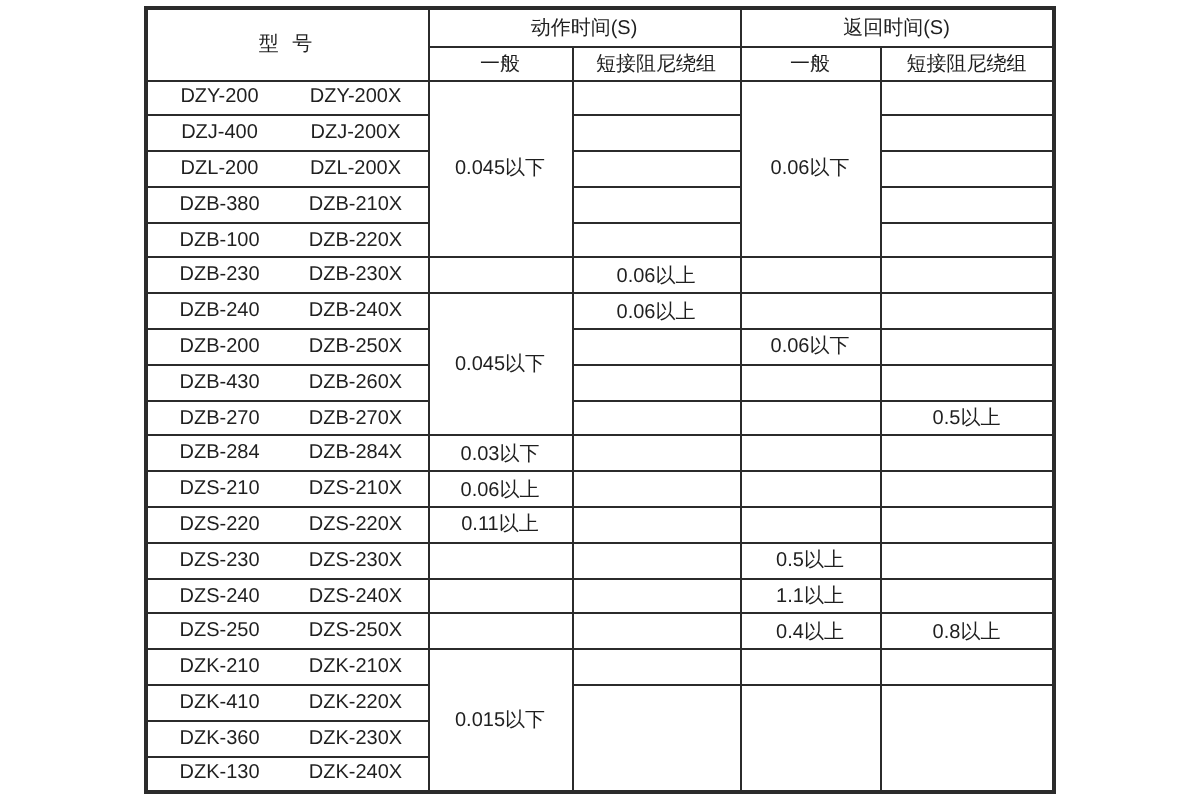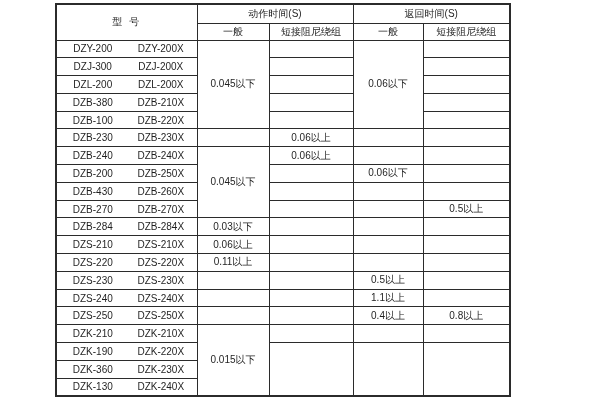--- a/index.html
+++ b/index.html
@@ -13,21 +13,21 @@
     color: #1f1f1f;
   }
   .page {
     position: relative;
     width: 600px;
     height: 400px;
     background: #ffffff;
   }
   .table-wrap {
     position: absolute;
-    left: 55px;
+    left: 72px;
     top: 3px;
   }
   table.spec {
     border-collapse: collapse;
     table-layout: fixed;
     width: 454px;
     border: 2px solid #2b2b2b;
   }
   table.spec th, table.spec td {
     border: 1px solid #2b2b2b;
@@ -91,21 +91,21 @@
               </span>
             </td>
             <td rowspan="5">0.045以下</td>
             <td></td>
             <td rowspan="5">0.06以下</td>
             <td></td>
           </tr>
           <tr>
             <td class="model-cell">
               <span class="pair">
-                <span class="m">DZJ-300</span>
+                <span class="m">DZJ-400</span>
                 <span class="m">DZJ-200X</span>
               </span>
             </td>
             <td></td>
             <td></td>
           </tr>
           <tr>
             <td class="model-cell">
               <span class="pair">
                 <span class="m">DZL-200</span>
@@ -272,21 +272,21 @@
               </span>
             </td>
             <td rowspan="4">0.015以下</td>
             <td></td>
             <td></td>
             <td></td>
           </tr>
           <tr>
             <td class="model-cell">
               <span class="pair">
-                <span class="m">DZK-190</span>
+                <span class="m">DZK-410</span>
                 <span class="m">DZK-220X</span>
               </span>
             </td>
             <td rowspan="3"></td>
             <td rowspan="3"></td>
             <td rowspan="3"></td>
           </tr>
           <tr>
             <td class="model-cell">
               <span class="pair">

